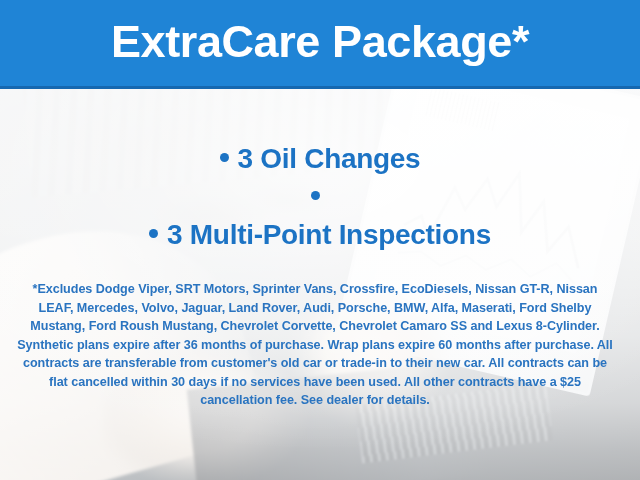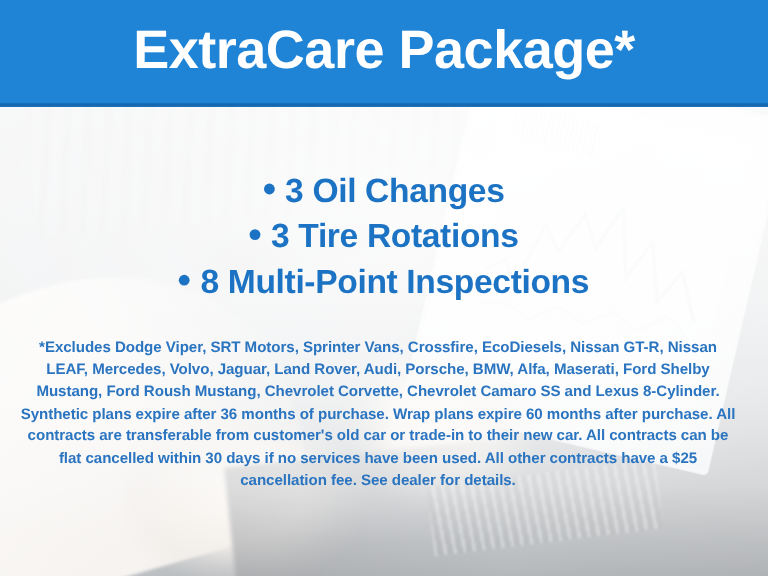--- a/index.html
+++ b/index.html
@@ -335,24 +335,24 @@
     <div class="banner-title">ExtraCare Package*</div>
   </div>
 
   <div class="content">
 
     <ul class="benefits">
       <li class="benefit-item">
         <span class="benefit-bullet"></span><span>3 Oil Changes</span>
       </li>
       <li class="benefit-item">
-        <span class="benefit-bullet"></span><span>3 Tire Rotations</span>
+        <span class="benefit-bullet"></span>
       </li>
       <li class="benefit-item">
-        <span class="benefit-bullet"></span><span>8 Multi-Point Inspections</span>
+        <span class="benefit-bullet"></span><span>3 Multi-Point Inspections</span>
       </li>
     </ul>
 
     <p class="disclaimer">*Excludes Dodge Viper, SRT Motors, Sprinter Vans, Crossfire, EcoDiesels, Nissan GT-R, Nissan LEAF, Mercedes, Volvo, Jaguar, Land Rover, Audi, Porsche, BMW, Alfa, Maserati, Ford Shelby Mustang, Ford Roush Mustang, Chevrolet Corvette, Chevrolet Camaro SS and Lexus 8-Cylinder. Synthetic plans expire after 36 months of purchase. Wrap plans expire 60 months after purchase. All contracts are transferable from customer's old car or trade-in to their new car. All contracts can be flat cancelled within 30 days if no services have been used. All other contracts have a $25 cancellation fee. See dealer for details.</p>
 
   </div>
 
 </div>
 
 </body></html>

